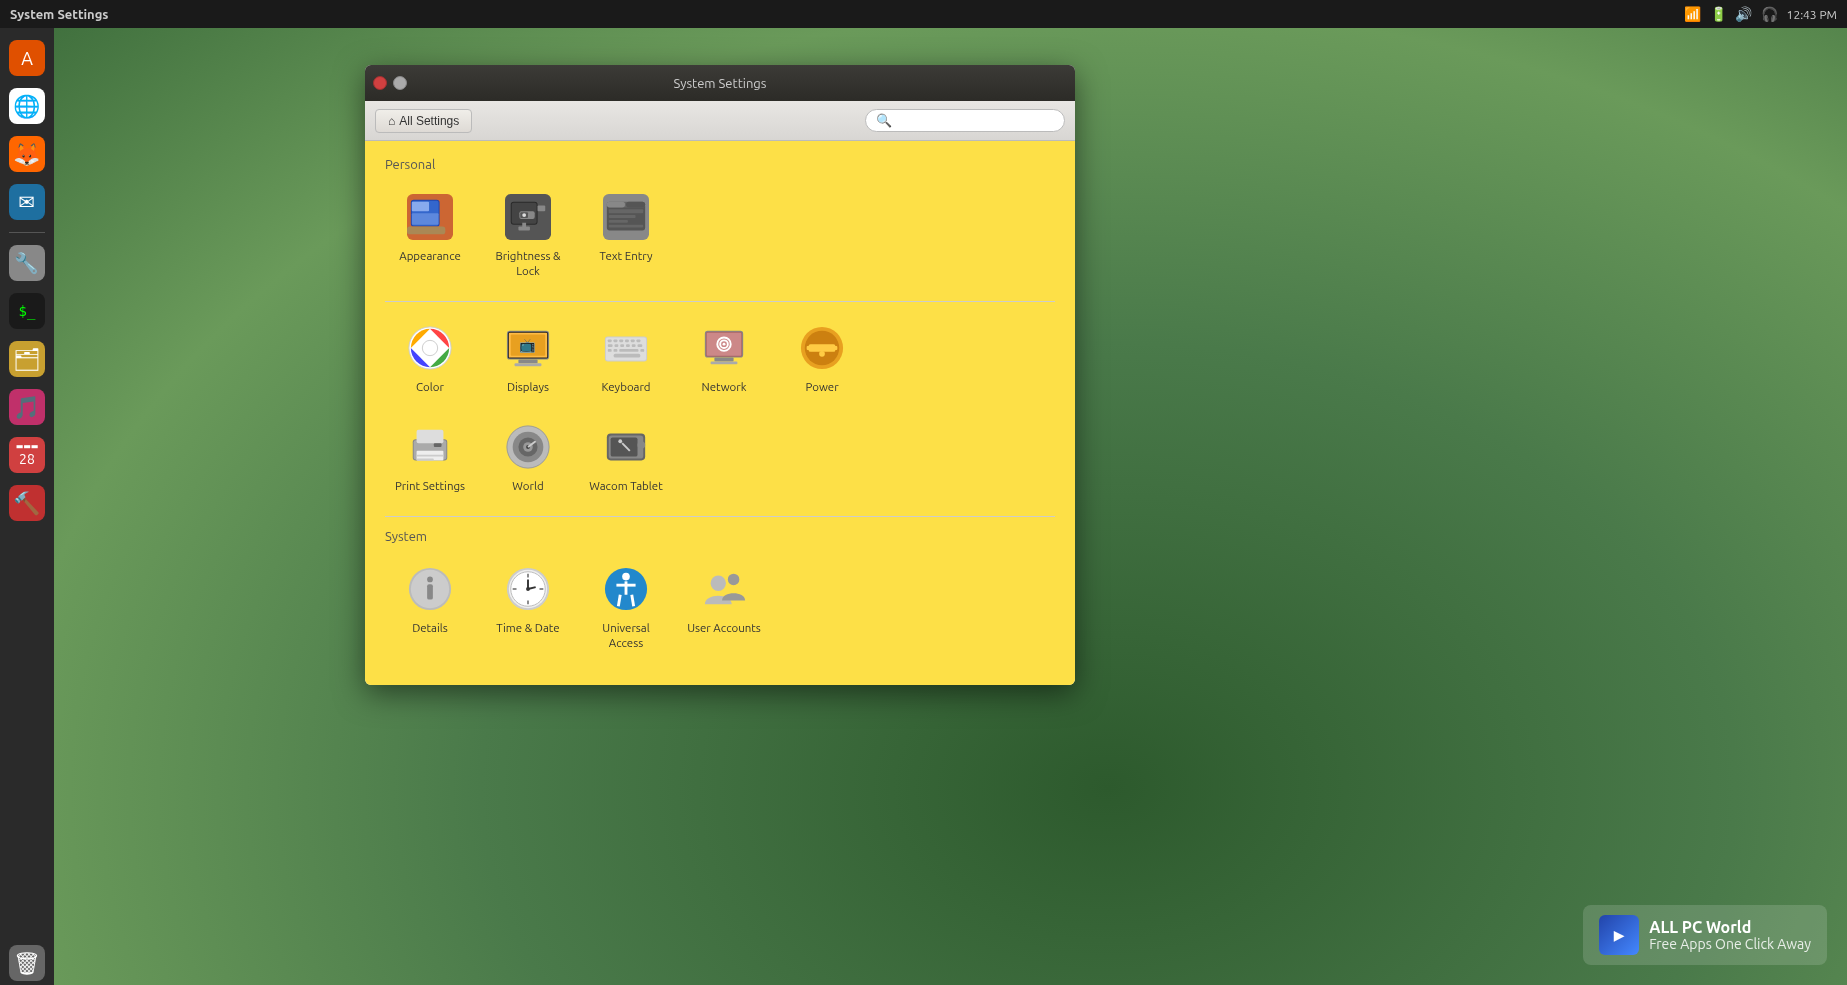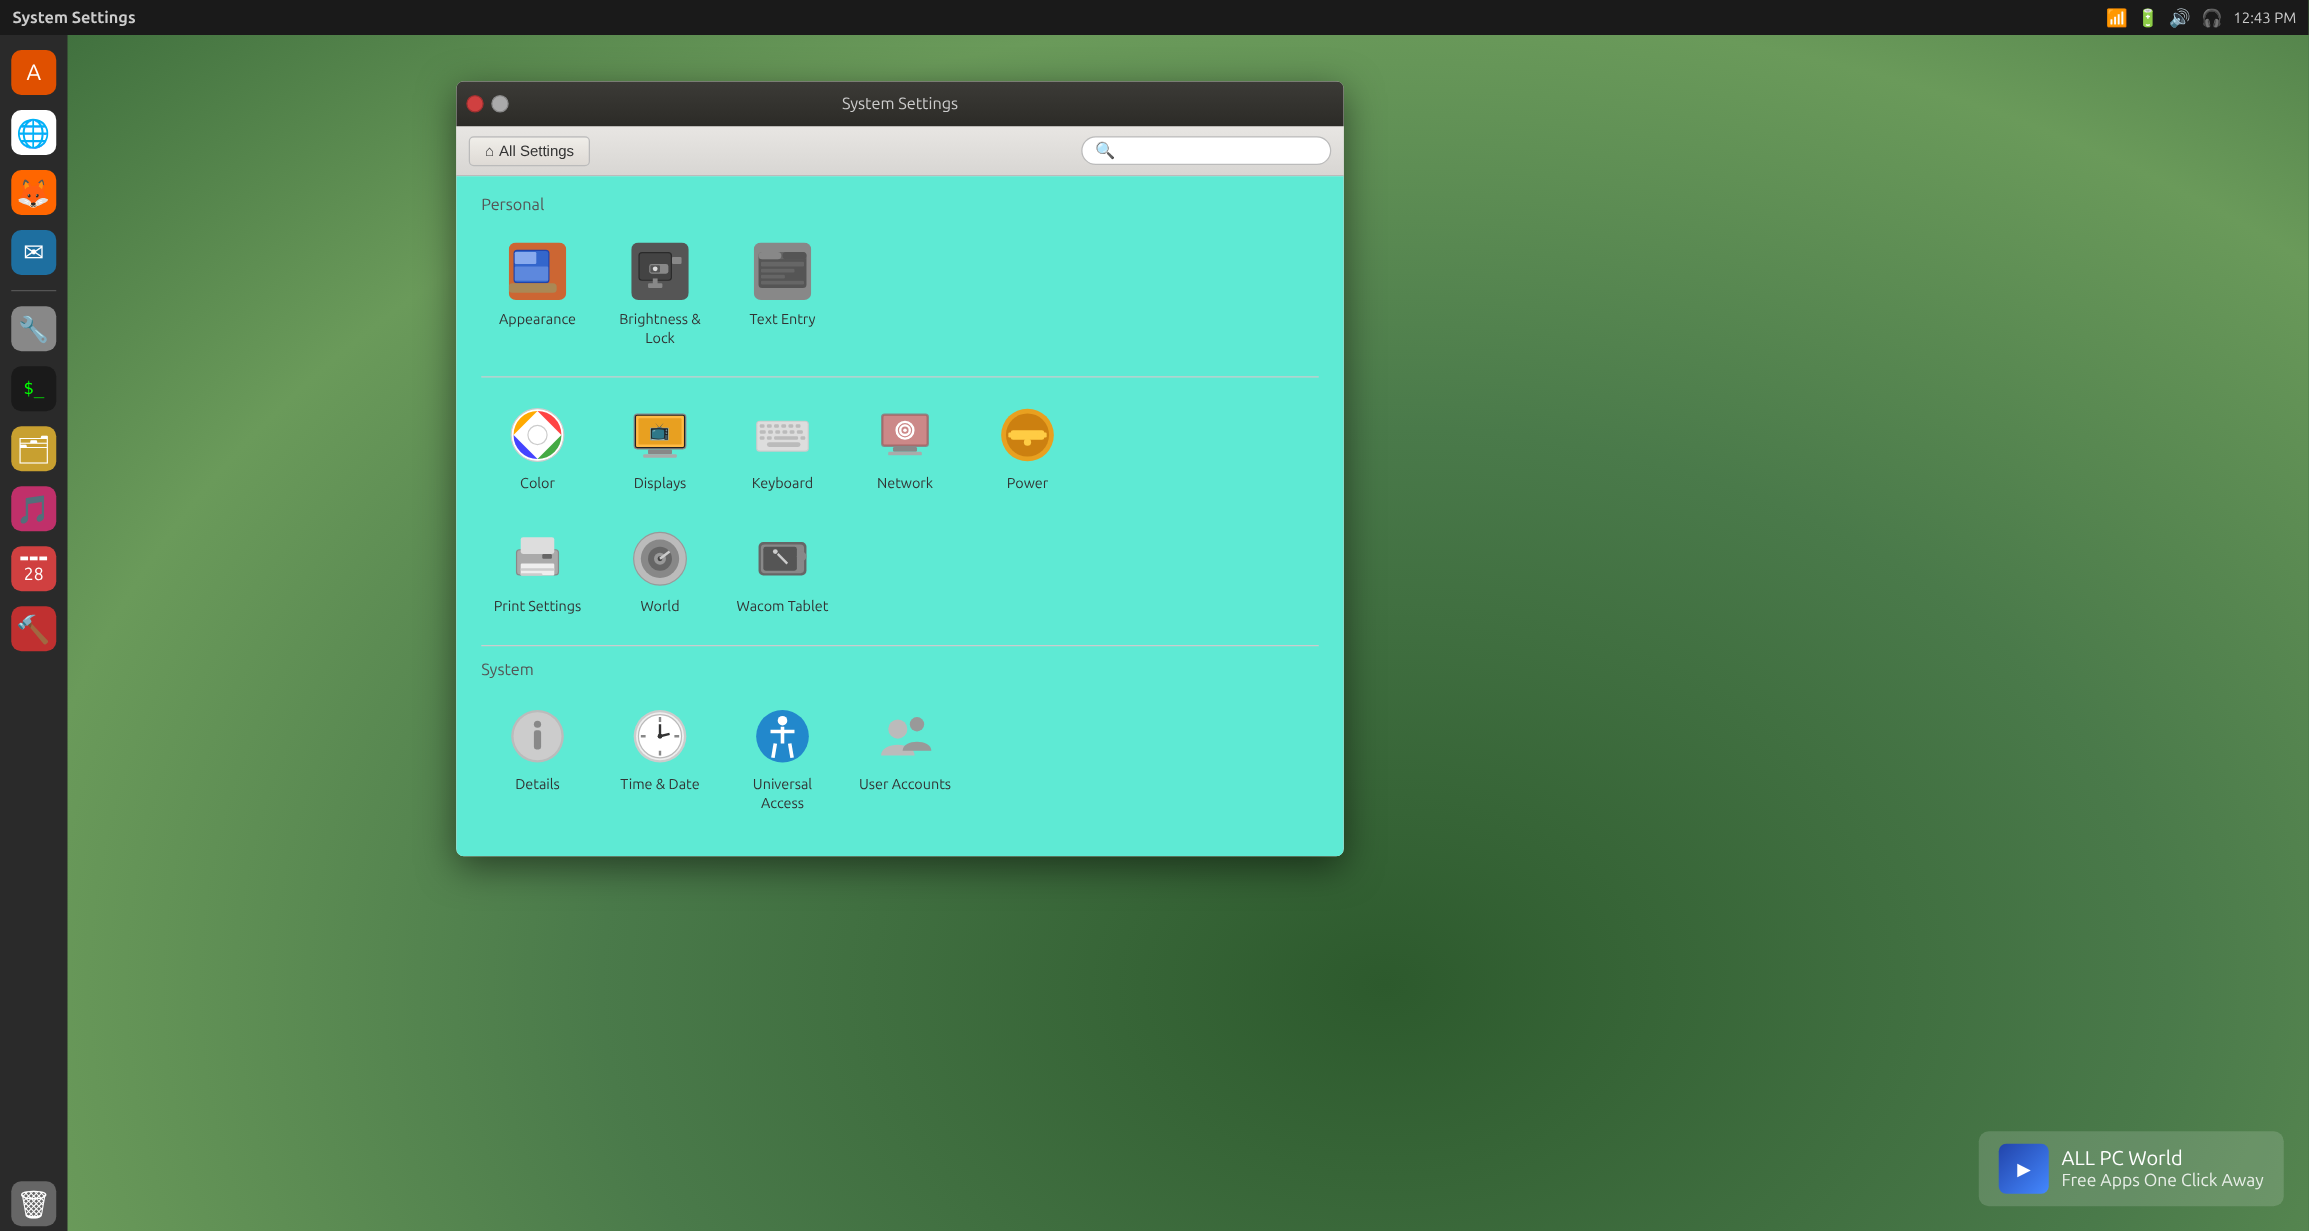--- a/index.html
+++ b/index.html
@@ -175,21 +175,21 @@
       outline: none;
       font-size: 13px;
       width: 100%;
       background: transparent;
       color: #333;
     }
 
     
     .window-content {
       padding: 16px 20px;
-      background: #5eead4;
+      background: #fde047;
     }
 
     .section-title {
       font-size: 13px;
       color: #555;
       font-weight: normal;
       margin-bottom: 12px;
     }
     .section-divider {
       border: none;
@@ -250,21 +250,21 @@
       justify-content: center;
       color: white;
       font-weight: bold;
       font-size: 14px;
     }
     .watermark-text {
       color: white;
     }
     .watermark-title {
       font-size: 16px;
-      font-weight: normal;
+      font-weight: bold;
     }
     .watermark-sub {
       font-size: 14px;
       opacity: 0.85;
     }
 
     
     .svg-icon {
       width: 46px;
       height: 46px;

